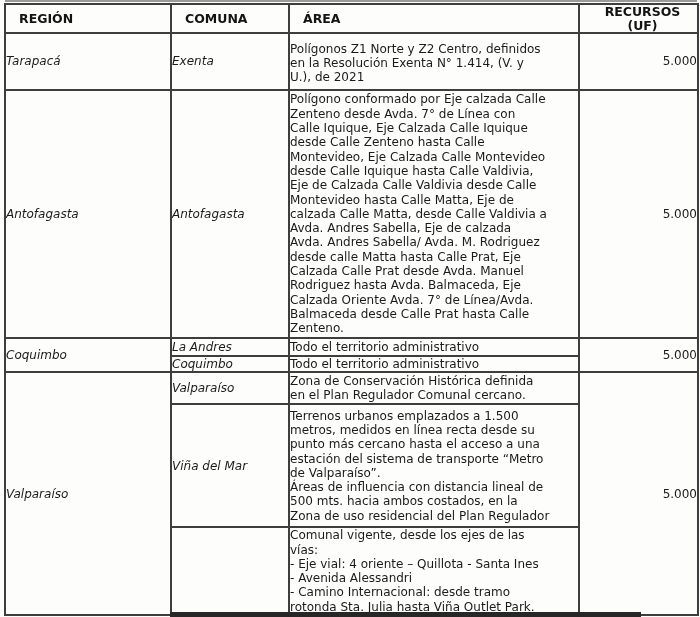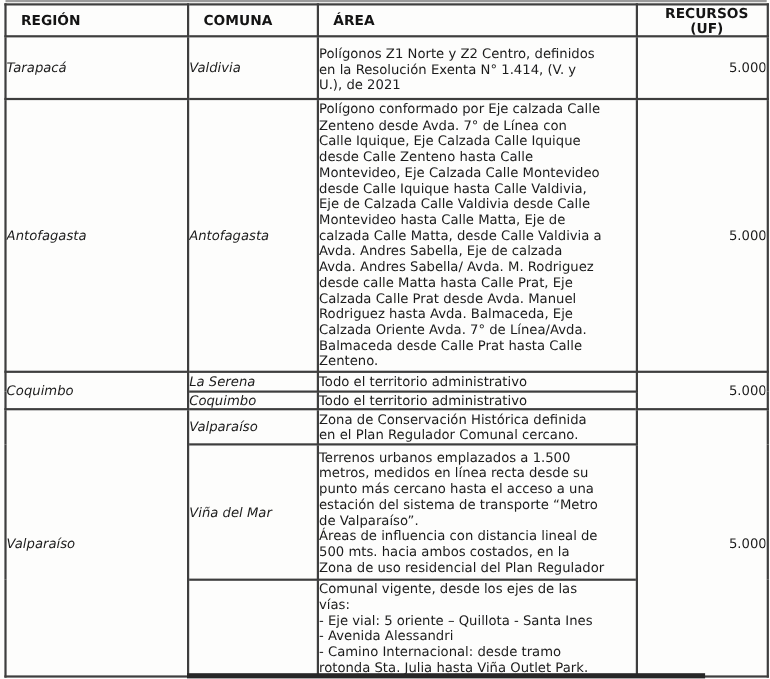--- a/index.html
+++ b/index.html
@@ -94,21 +94,21 @@
         <th>REGIÓN</th>
         <th>COMUNA</th>
         <th>ÁREA</th>
         <th class="th-recursos">RECURSOS
 (UF)</th>
       </tr>
     </thead>
     <tbody>
       <tr class="r-tarapaca">
         <td class="cell-region">Tarapacá</td>
-        <td class="cell-comuna">Valdivia</td>
+        <td class="cell-comuna">Exenta</td>
         <td class="cell-area" style="padding-top:3px">Polígonos Z1 Norte y Z2 Centro, definidos
 en la Resolución Exenta N° 1.414, (V. y
 U.), de 2021</td>
         <td class="cell-recursos">5.000</td>
       </tr>
 
       <tr class="r-antofa">
         <td class="cell-region">Antofagasta</td>
         <td class="cell-comuna">Antofagasta</td>
         <td class="cell-area">Polígono conformado por Eje calzada Calle
@@ -126,21 +126,21 @@
 Calzada Calle Prat desde Avda. Manuel
 Rodriguez hasta Avda. Balmaceda, Eje
 Calzada Oriente Avda. 7° de Línea/Avda.
 Balmaceda desde Calle Prat hasta Calle
 Zenteno.</td>
         <td class="cell-recursos">5.000</td>
       </tr>
 
       <tr class="r-laserena">
         <td class="cell-region" rowspan="2">Coquimbo</td>
-        <td class="cell-comuna">La Serena</td>
+        <td class="cell-comuna">La Andres</td>
         <td class="cell-area cell-area-tight">Todo el territorio administrativo</td>
         <td class="cell-recursos" rowspan="2">5.000</td>
       </tr>
       <tr class="r-coquimbo">
         <td class="cell-comuna">Coquimbo</td>
         <td class="cell-area cell-area-tight">Todo el territorio administrativo</td>
       </tr>
 
       <tr class="r-valpo1">
         <td class="cell-region offset-top" rowspan="3">Valparaíso</td>
@@ -157,21 +157,21 @@
 estación del sistema de transporte “Metro
 de Valparaíso”.
 Áreas de influencia con distancia lineal de
 500 mts. hacia ambos costados, en la
 Zona de uso residencial del Plan Regulador</td>
       </tr>
       <tr class="r-last">
         <td class="cell-comuna"></td>
         <td class="cell-area cell-area-tight">Comunal vigente, desde los ejes de las
 vías:
-- Eje vial: 5 oriente – Quillota - Santa Ines
+- Eje vial: 4 oriente – Quillota - Santa Ines
 - Avenida Alessandri
 - Camino Internacional: desde tramo
 rotonda Sta. Julia hasta Viña Outlet Park.</td>
       </tr>
     </tbody>
   </table>
 
   <div class="scan-strip-bottom"></div>
 
 </div>

